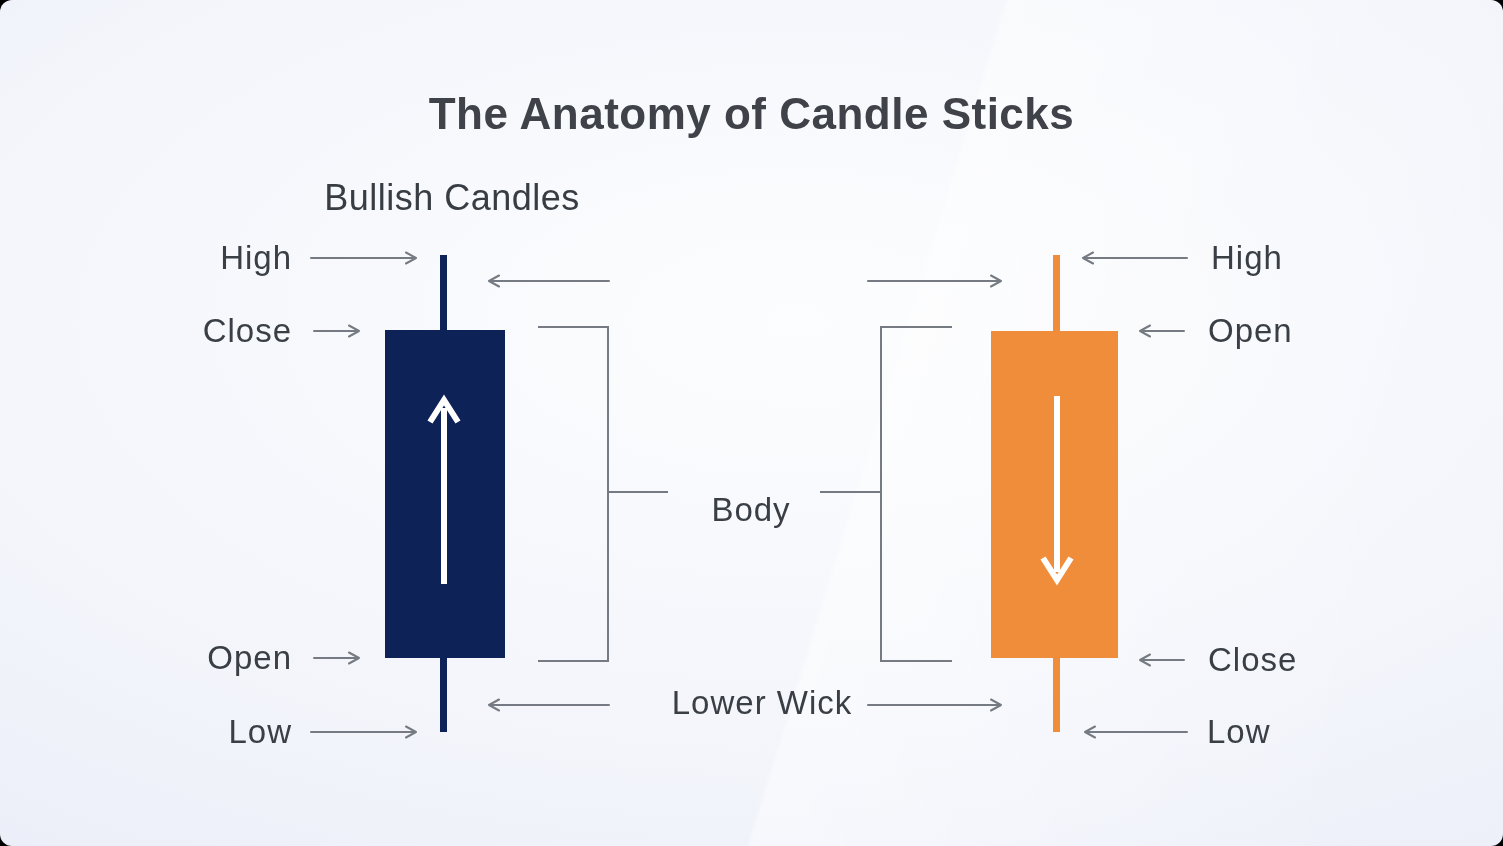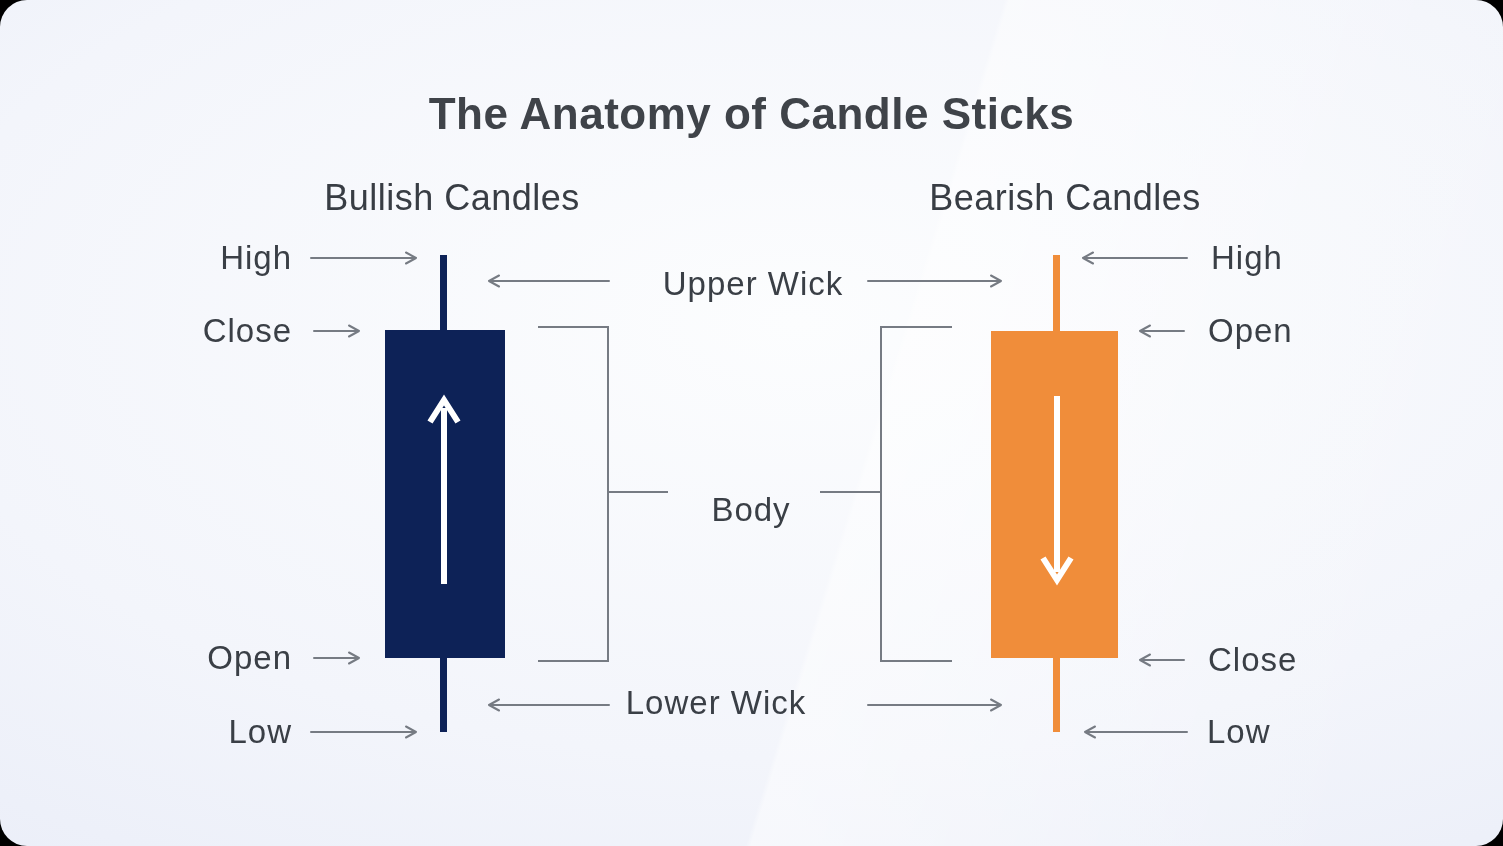--- a/index.html
+++ b/index.html
@@ -11,21 +11,21 @@
   .canvas {
     position: relative;
     width: 1503px;
     height: 846px;
     background: #000000;
     overflow: hidden;
   }
   .panel {
     position: absolute;
     inset: 0;
-    border-radius: 27px;
+    border-radius: 12px;
     background: radial-gradient(ellipse 130% 115% at 53% 38%,
                 #fcfdfe 0%, #f3f5fb 45%, #e7ebf7 82%);
     overflow: hidden;
     padding-left: 31px;
   }
   .streak {
     position: absolute;
     inset: 0;
     background: linear-gradient(107deg,
                 rgba(255,255,255,0) 57%,
@@ -117,21 +117,20 @@
 </head>
 <body>
 
 <div class="canvas">
   <div class="panel">
     <div class="streak"></div>
 
     <h1 class="title">The Anatomy of Candle Sticks</h1>
 
     <div class="subtitle bullish-heading">Bullish Candles</div>
-    <div class="subtitle bearish-heading">Bearish Candles</div>
 
     <div class="wick bullish-fill" style="left:440px; top:255px; height:477px;"></div>
     <div class="candle-body bullish-fill" style="left:385px; top:330px; width:120px; height:328px;"></div>
     <svg class="inner-arrow" style="left:424px; top:394px;" width="40" height="194" viewBox="0 0 40 194">
       <path class="cpath" d="M20 190 L20 14 M6 28 L20 6 L34 28"></path>
     </svg>
 
     <div class="wick bearish-fill" style="left:1053px; top:255px; height:477px;"></div>
     <div class="candle-body bearish-fill" style="left:991px; top:331px; width:127px; height:327px;"></div>
     <svg class="inner-arrow" style="left:1037px; top:392px;" width="40" height="194" viewBox="0 0 40 194">
@@ -174,33 +173,32 @@
     </svg>
 
     <div class="label" style="left:1207px; top:710px;">Low</div>
     <svg class="harrow" style="left:1082px; top:724px;" width="106" height="16" viewBox="0 0 106 16">
       <path d="M105 8 H3 M13 2.5 L3 8 L13 13.5"></path>
     </svg>
 
     <svg class="harrow" style="left:486px; top:273px;" width="124" height="16" viewBox="0 0 124 16">
       <path d="M123 8 H3 M13 2.5 L3 8 L13 13.5"></path>
     </svg>
-    <div class="label center-anchor" style="left:613px; top:262px; width:280px;">Upper Wick</div>
     <svg class="harrow" style="left:867px; top:273px;" width="138" height="16" viewBox="0 0 138 16">
       <path d="M1 8 H134 M124 2.5 L134 8 L124 13.5"></path>
     </svg>
 
     <div class="bracket left-candle"></div>
     <div class="bracket right-candle"></div>
     <div class="tick tick-left"></div>
     <div class="tick tick-right"></div>
     <div class="label center-anchor" style="left:626px; top:488px; width:250px;">Body</div>
 
     <svg class="harrow" style="left:486px; top:697px;" width="124" height="16" viewBox="0 0 124 16">
       <path d="M123 8 H3 M13 2.5 L3 8 L13 13.5"></path>
     </svg>
-    <div class="label center-anchor" style="left:576px; top:681px; width:280px;">Lower Wick</div>
+    <div class="label center-anchor" style="left:622px; top:681px; width:280px;">Lower Wick</div>
     <svg class="harrow" style="left:867px; top:697px;" width="138" height="16" viewBox="0 0 138 16">
       <path d="M1 8 H134 M124 2.5 L134 8 L124 13.5"></path>
     </svg>
 
   </div>
 </div>
 
 </body></html>

